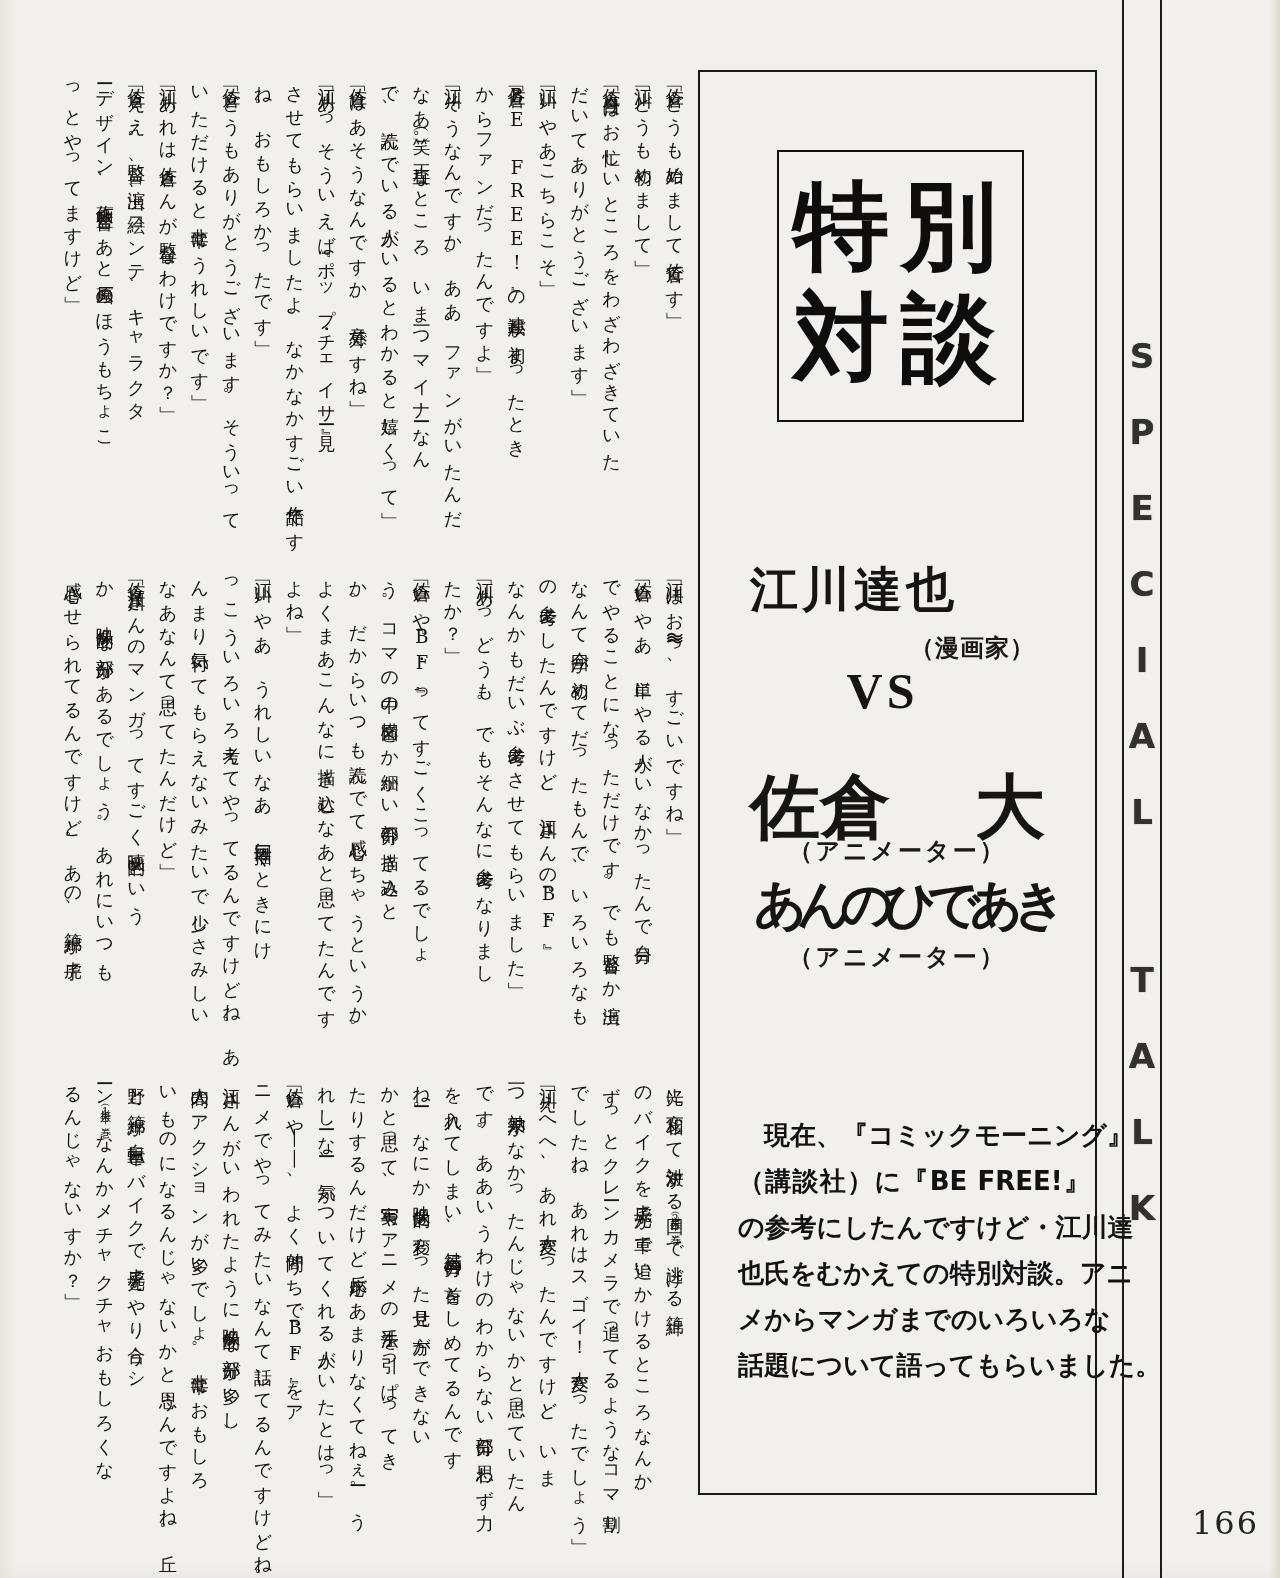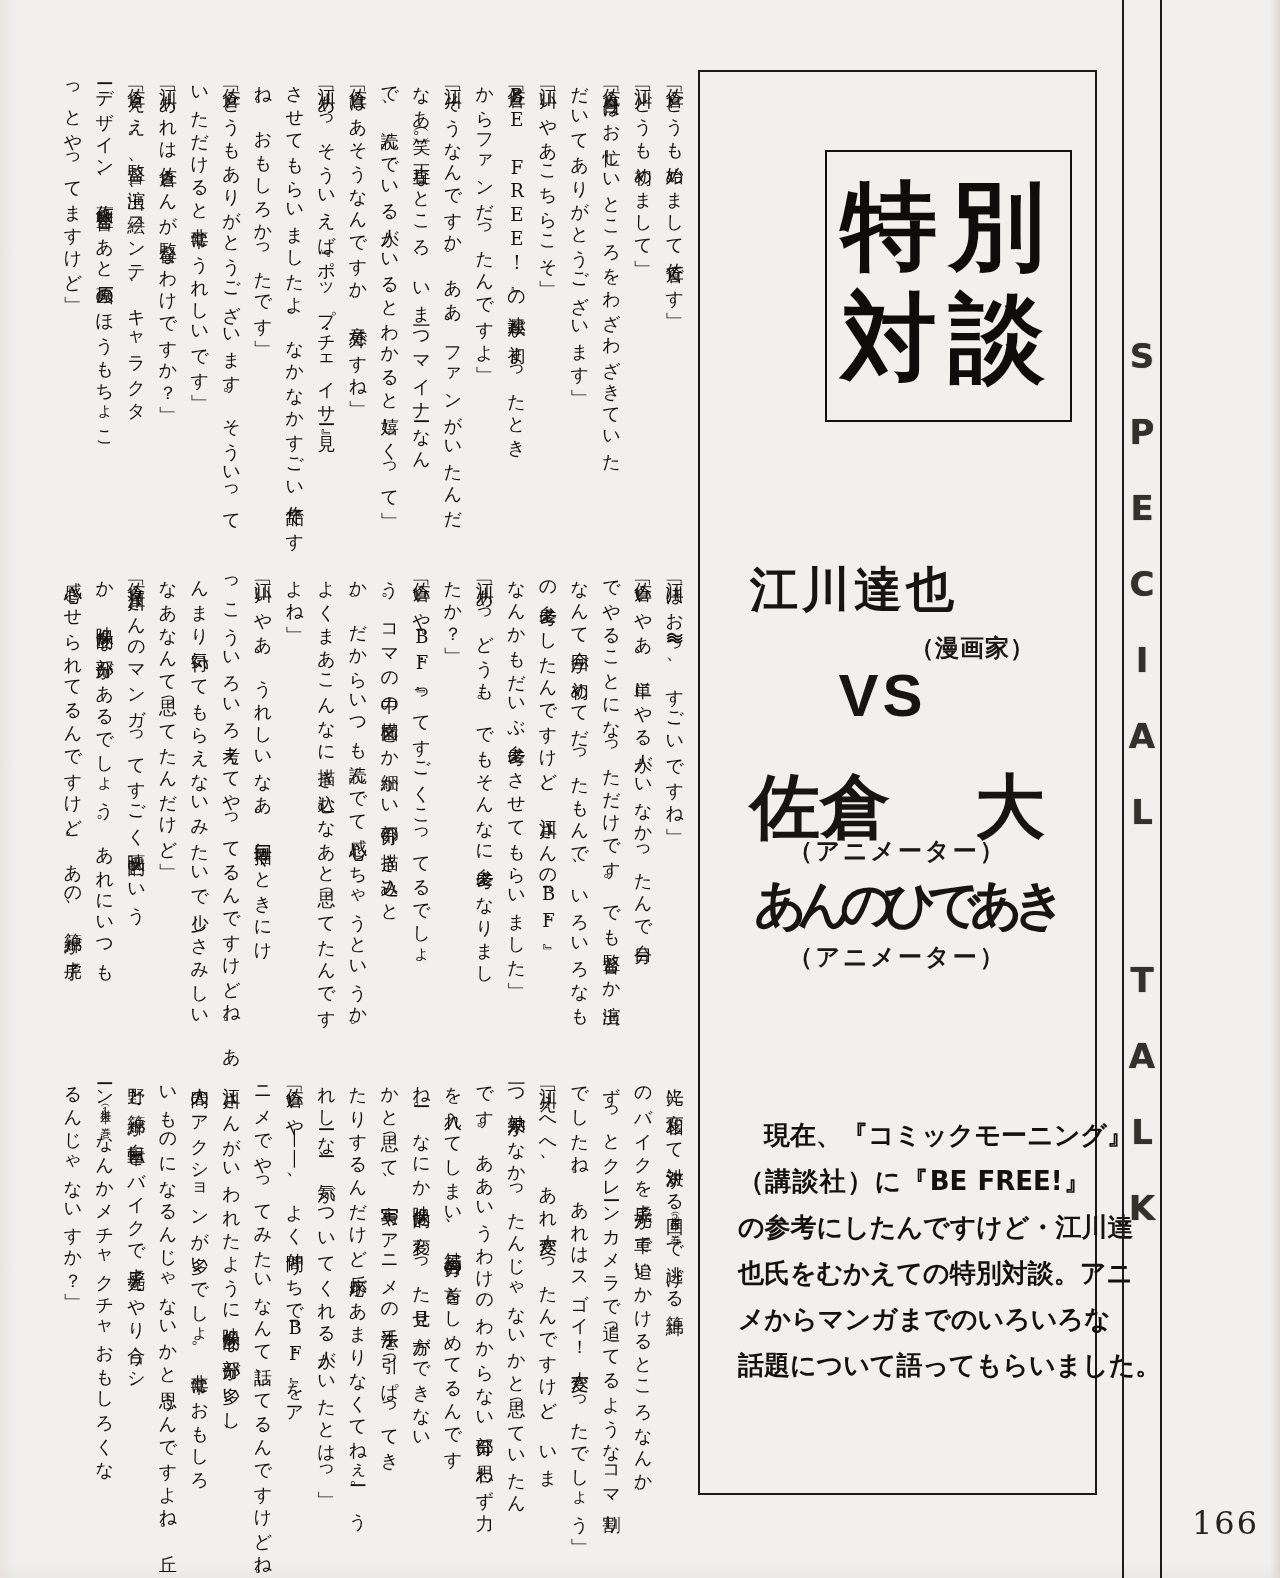--- a/index.html
+++ b/index.html
@@ -66,21 +66,20 @@
     border: 2px solid #131110;
     box-sizing: border-box;
     font-family: "DejaVu Sans", "Liberation Sans", sans-serif;
     font-weight: 900;
     font-size: 96px;
     line-height: 112px;
     letter-spacing: 12px;
     padding: 18px 0 0 14px;
     color: #0e0d0c;
     overflow: hidden;
-    margin-left: 48px;
   }
   .name-row1 {
     position: absolute;
     left: 50px; right: 52px; top: 492px;
     font-weight: bold;
     font-size: 48px; line-height: 1.05;
     letter-spacing: 4px;
     white-space: nowrap;
   }
   .role { 
@@ -88,23 +87,23 @@
     font-weight: bold;
     font-size: 24px; line-height: 1.1;
     letter-spacing: 1px;
     color: #1a1815;
   }
   .role-1 { top: 563px; right: 60px; margin-left: 33px; }
   .vs-label {
     position: absolute;
     left: 0; right: 30px; top: 594px;
     text-align: center;
-    font-family: Liberation Sans, sans-serif;
+    font-family: Liberation Serif, serif;
     font-weight: 700;
-    font-size: 60px; line-height: 1;
+    font-size: 50px; line-height: 1;
     letter-spacing: 4px;
   }
   .name-row2 {
     position: absolute;
     left: 50px; right: 50px; top: 698px;
     display: flex;
     justify-content: space-between;
     font-weight: bold;
     font-size: 70px; line-height: 1.05; align-items: flex-end;
   }

